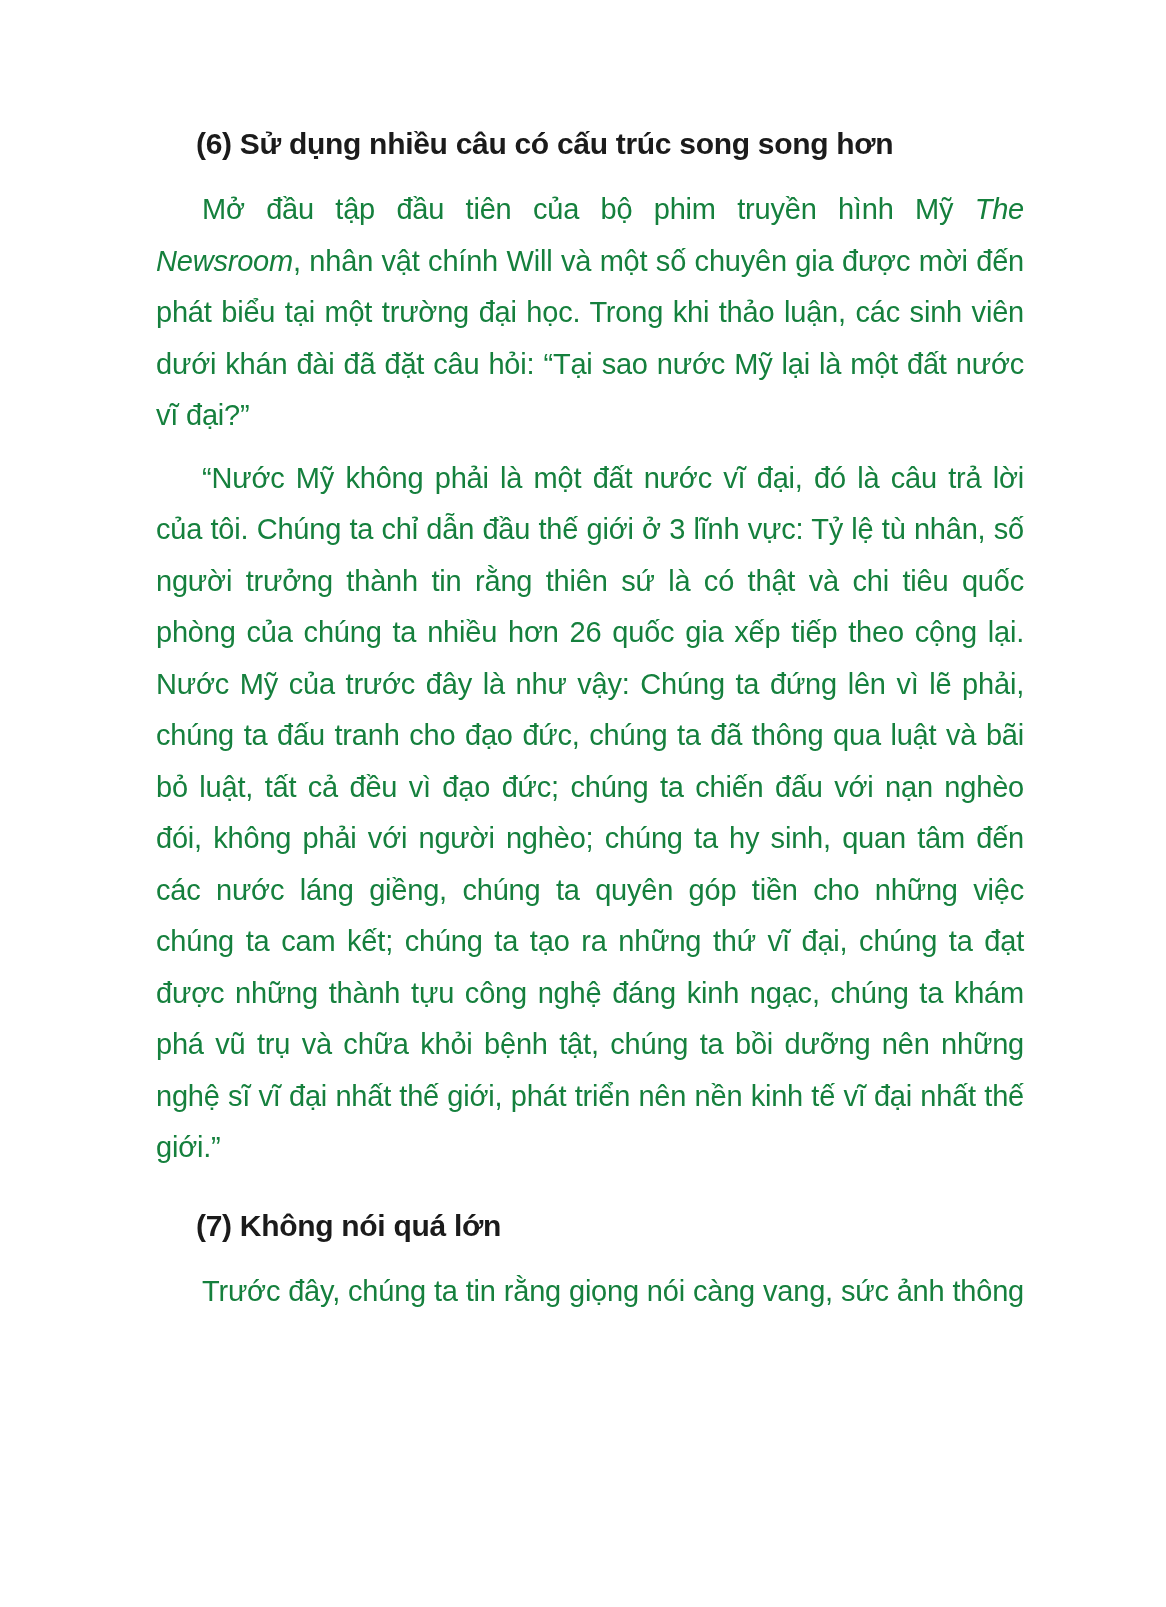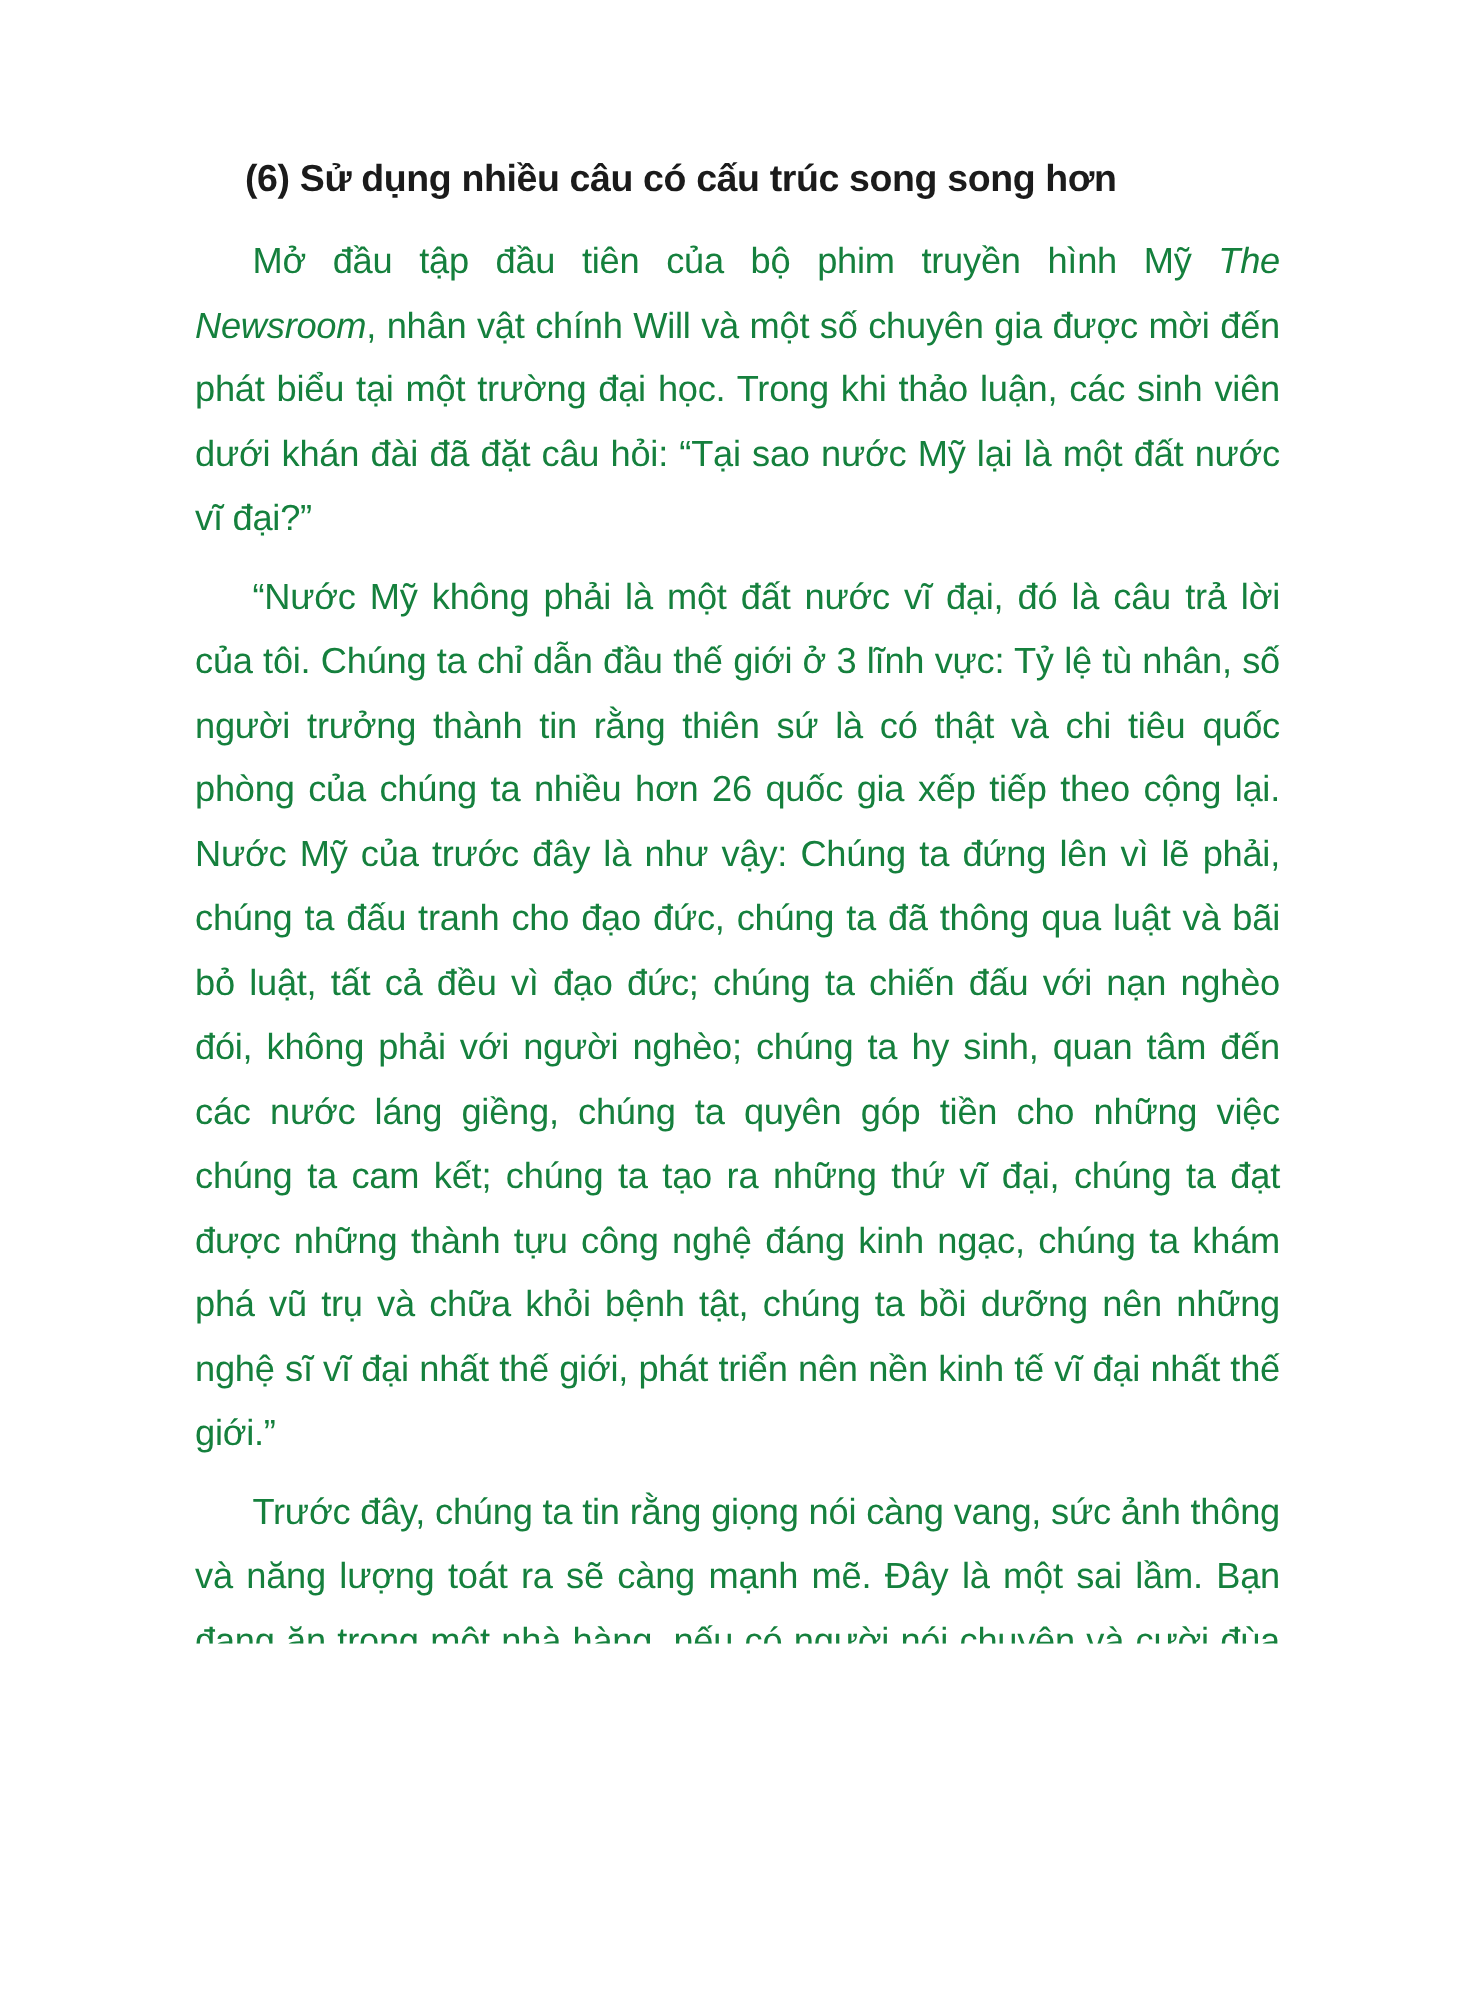--- a/index.html
+++ b/index.html
@@ -81,20 +81,21 @@
 <div class="page">
   <main class="content">
 
     <h2 class="heading">(6) Sử dụng nhiều câu có cấu trúc song song hơn</h2>
 
     <p class="para"><span>Mở đầu tập đầu tiên của bộ phim truyền hình Mỹ </span><em>The Newsroom</em><span>, nhân vật chính Will và một số chuyên gia được mời đến phát biểu tại một trường đại học. Trong khi thảo luận, các sinh viên dưới khán đài đã đặt câu hỏi: “Tại sao nước Mỹ lại là một đất nước vĩ đại?”</span></p>
 
 
     <p class="para">“Nước Mỹ không phải là một đất nước vĩ đại, đó là câu trả lời của tôi. Chúng ta chỉ dẫn đầu thế giới ở 3 lĩnh vực: Tỷ lệ tù nhân, số người trưởng thành tin rằng thiên sứ là có thật và chi tiêu quốc phòng của chúng ta nhiều hơn 26 quốc gia xếp tiếp theo cộng lại. Nước Mỹ của trước đây là như vậy: Chúng ta đứng lên vì lẽ phải, chúng ta đấu tranh cho đạo đức, chúng ta đã thông qua luật và bãi bỏ luật, tất cả đều vì đạo đức; chúng ta chiến đấu với nạn nghèo đói, không phải với người nghèo; chúng ta hy sinh, quan tâm đến các nước láng giềng, chúng ta quyên góp tiền cho những việc chúng ta cam kết; chúng ta tạo ra những thứ vĩ đại, chúng ta đạt được những thành tựu công nghệ đáng kinh ngạc, chúng ta khám phá vũ trụ và chữa khỏi bệnh tật, chúng ta bồi dưỡng nên những nghệ sĩ vĩ đại nhất thế giới, phát triển nên nền kinh tế vĩ đại nhất thế giới.”</p>
 
+    <h2 class="heading second">(7) Không nói quá lớn</h2>
 
     <p class="para">Trước đây, chúng ta tin rằng giọng nói càng vang, sức ảnh thông và năng lượng toát ra sẽ càng mạnh mẽ. Đây là một sai lầm. Bạn đang ăn trong một nhà hàng, nếu có người nói chuyện và cười đùa lớn tiếng, liệu bạn có ngưỡng mộ họ không, hay ngược lại? Những người</p>
 
   </main>
 
   <footer class="footer">
     <span class="page-num">18</span>
     <span class="sep-dot">•</span>
     <span class="book-title">LỚP HỌC GIAO TIẾP CHO NGƯỜI HƯỚNG NỘI</span>
   </footer>

